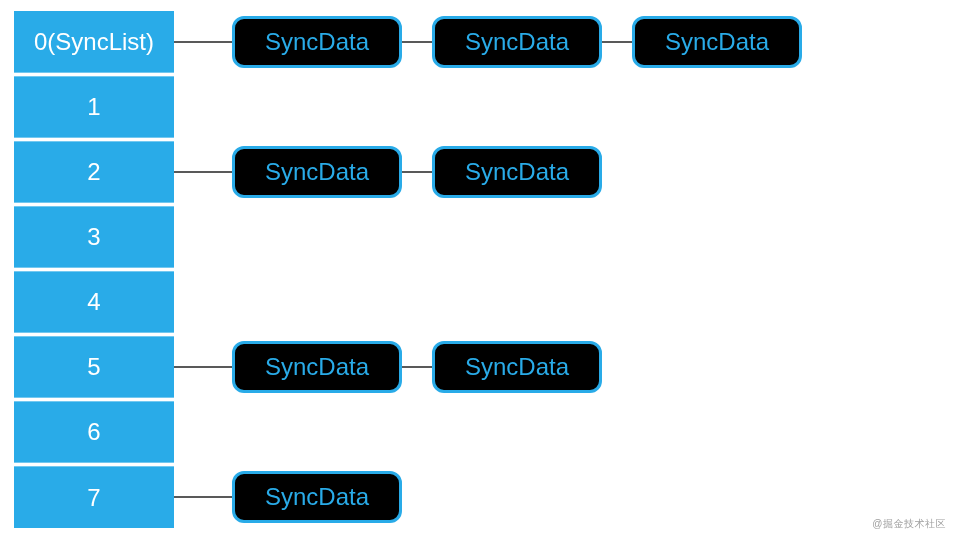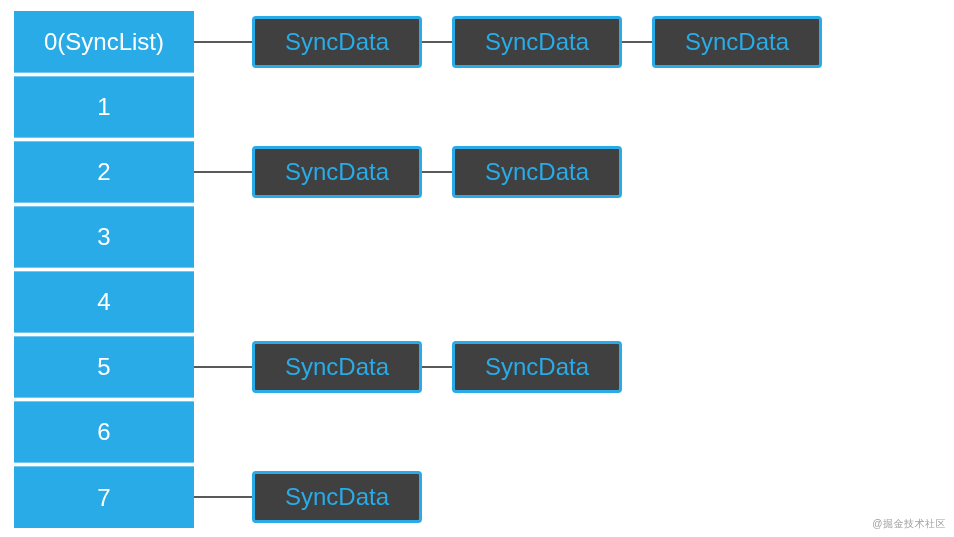--- a/index.html
+++ b/index.html
@@ -15,21 +15,21 @@
   .diagram {
     padding: 10px 14px;
   }
   .row {
     display: flex;
     align-items: center;
     height: 64px;
     margin-bottom: 1px;
   }
   .slot {
-    width: 180px;
+    width: 160px;
     height: 62px;
     background: #29abe8;
     color: #ffffff;
     display: flex;
     align-items: center;
     justify-content: center;
     font-size: 24px;
     font-weight: 400;
     border-top: 1px solid rgba(255,255,255,0.35);
     border-bottom: 1px solid rgba(255,255,255,0.35);
@@ -37,23 +37,23 @@
   .row:first-child .slot { border-top: none; }
   .row:last-child .slot { border-bottom: none; }
   .connector {
     width: 58px;
     height: 0;
     border-top: 2px solid #595959;
   }
   .node {
     width: 170px;
     height: 52px;
-    background: #404040;
+    background: #000000;
     border: 3px solid #29abe8;
-    border-radius: 4px;
+    border-radius: 12px;
     color: #29abe8;
     display: flex;
     align-items: center;
     justify-content: center;
     font-size: 24px;
     font-weight: 500;
   }
   .connector.short {
     width: 30px;
   }

